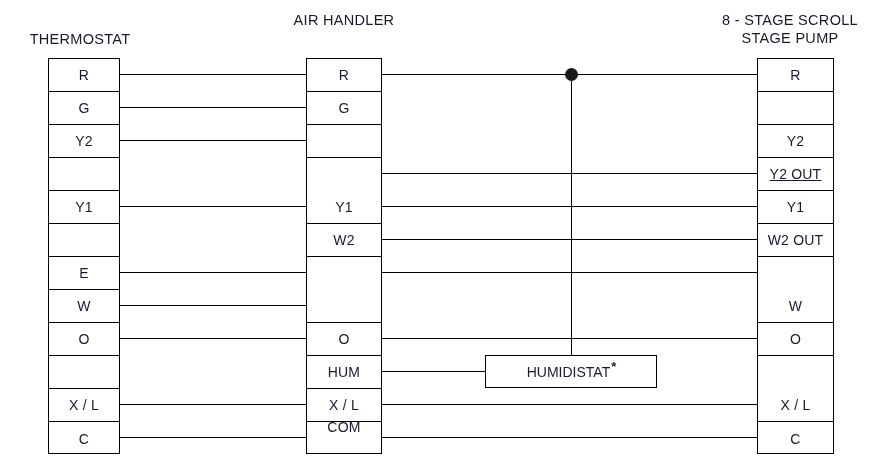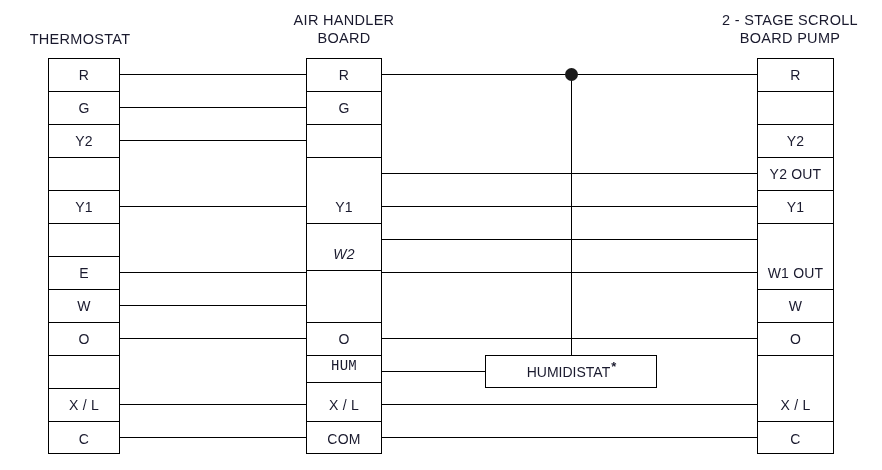--- a/index.html
+++ b/index.html
@@ -49,24 +49,23 @@
 </head>
 <body>
 
 <div id="diagram">
 
   <div class="topcrumbs"></div>
 
   <div class="hdr" style="left:4px;top:31px;width:152px;text-align:center;">THERMOSTAT</div>
 
   <div class="hdr" style="left:262px;top:12px;width:164px;text-align:center;">AIR HANDLER</div>
-  <div class="hdr" style="left:262px;top:30px;width:164px;">BOARD</div>
 
-  <div class="hdr" style="left:700px;top:12px;width:180px;">2 - STAGE SCROLL</div>
-  <div class="hdr" style="left:700px;top:30px;width:180px;">BOARD PUMP</div>
+  <div class="hdr" style="left:700px;top:12px;width:180px;">8 - STAGE SCROLL</div>
+  <div class="hdr" style="left:700px;top:30px;width:180px;">STAGE PUMP</div>
 
   <div class="wire h" style="left:119px;top:74px;width:187px;"></div>
   <div class="wire h" style="left:119px;top:107px;width:187px;"></div>
   <div class="wire h" style="left:119px;top:140px;width:187px;"></div>
   <div class="wire h" style="left:119px;top:206px;width:187px;"></div>
   <div class="wire h" style="left:119px;top:272px;width:187px;"></div>
   <div class="wire h" style="left:119px;top:305px;width:187px;"></div>
   <div class="wire h" style="left:119px;top:338px;width:187px;"></div>
   <div class="wire h" style="left:119px;top:404px;width:187px;"></div>
   <div class="wire h" style="left:119px;top:437px;width:187px;"></div>
@@ -104,34 +103,34 @@
     <div class="cell" style="top:297px;height:33px;"></div>
     <div class="cell" style="top:330px;height:33px;">X / L</div>
     <div class="cell last" style="top:363px;height:33px;">C</div>
   </div>
 
   <div class="block" style="left:306px;top:58px;width:76px;height:396px;">
     <div class="cell" style="top:0px;height:33px;">R</div>
     <div class="cell" style="top:33px;height:33px;">G</div>
     <div class="cell" style="top:66px;height:33px;"></div>
     <div class="cell" style="top:132px;height:33px;">Y1</div>
-    <div class="cell" style="top:179px;height:33px;font-style:italic;">W2</div>
+    <div class="cell" style="top:165px;height:33px;">W2</div>
     <div class="cell" style="top:231px;height:33px;"></div>
     <div class="cell" style="top:264px;height:33px;">O</div>
-    <div class="cell" style="top:291px;height:33px;font-family:Liberation Mono, monospace;">HUM</div>
+    <div class="cell" style="top:297px;height:33px;">HUM</div>
     <div class="cell" style="top:330px;height:33px;">X / L</div>
-    <div class="cell last" style="top:363px;height:33px;">COM</div>
+    <div class="cell last" style="top:351px;height:33px;">COM</div>
   </div>
 
   <div class="block" style="left:757px;top:58px;width:77px;height:396px;">
     <div class="cell" style="top:0px;height:33px;">R</div>
     <div class="cell" style="top:33px;height:33px;"></div>
     <div class="cell" style="top:66px;height:33px;">Y2</div>
-    <div class="cell" style="top:99px;height:33px;">Y2 OUT</div>
+    <div class="cell" style="top:99px;height:33px;text-decoration:underline;">Y2 OUT</div>
     <div class="cell" style="top:132px;height:33px;">Y1</div>
-    <div class="cell" style="top:198px;height:33px;">W1 OUT</div>
+    <div class="cell" style="top:165px;height:33px;">W2 OUT</div>
     <div class="cell" style="top:231px;height:33px;">W</div>
     <div class="cell" style="top:264px;height:33px;">O</div>
     <div class="cell" style="top:330px;height:33px;">X / L</div>
     <div class="cell last" style="top:363px;height:33px;">C</div>
   </div>
 
 </div>
 
 </body></html>

